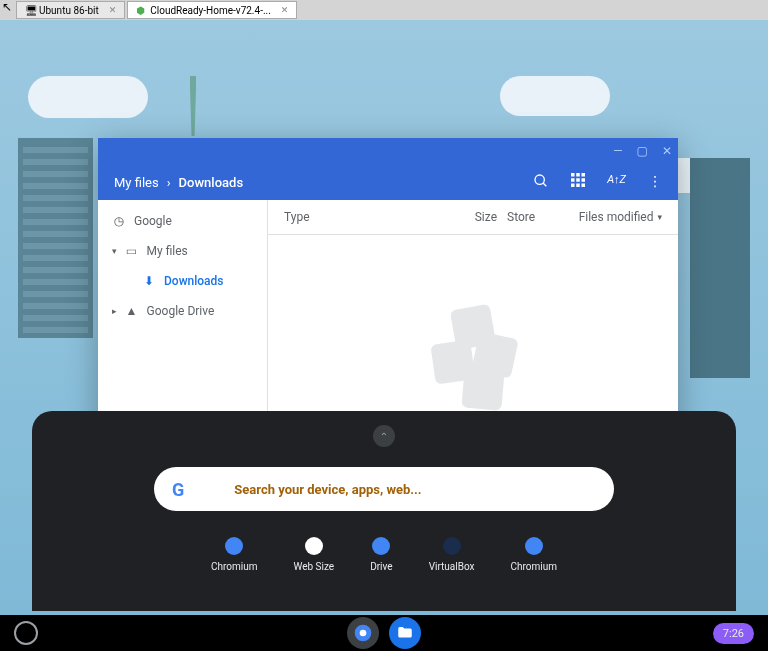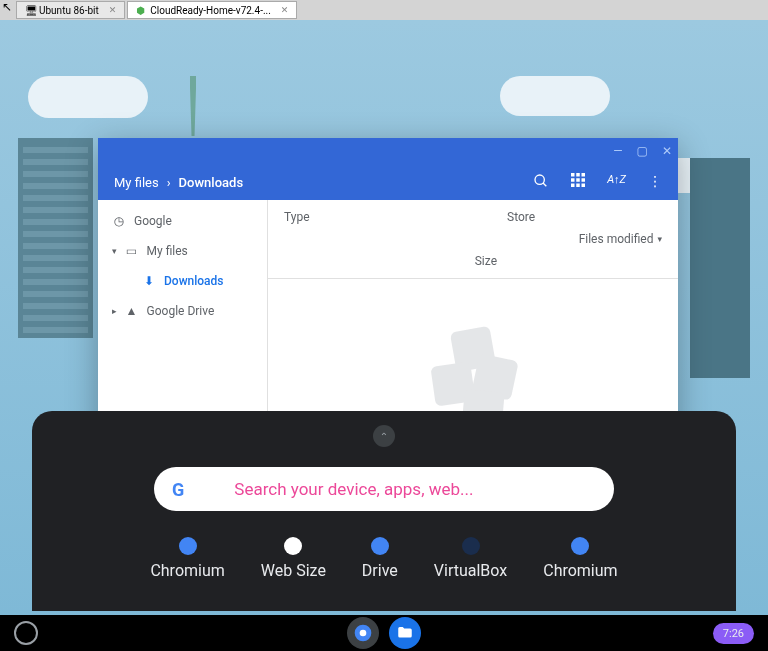--- a/index.html
+++ b/index.html
@@ -36,38 +36,38 @@
     .files-body { display: flex; flex: 1; }
     .sidebar { width: 170px; border-right: 1px solid #e0e0e0; padding: 6px 0; font-size: 12px; color: #5f6368; }
     .sidebar-item { padding: 8px 14px; display: flex; align-items: center; gap: 8px; cursor: pointer; }
     .sidebar-item.grandchild { padding-left: 44px; }
     .sidebar-item.selected { color: #1a73e8; font-weight: 500; }
     .si-icon { width: 14px; text-align: center; }
     .chev { font-size: 9px; color: #5f6368; }
     .main-area { flex: 1; display: flex; flex-direction: column; }
     .col-header { display: flex; padding: 10px 16px; font-size: 12px; color: #5f6368; border-bottom: 1px solid #e0e0e0; }
     .col-name { flex: 1; }
-    .col-size { width: 55px; text-align: right; margin-top: 44px; }
+    .col-size { width: 55px; text-align: right; }
     .col-type { width: 55px; padding-left: 10px; }
     .col-date { width: 110px; display: flex; align-items: center; gap: 4px; justify-content: flex-end; }
     .empty-area { flex: 1; display: flex; align-items: center; justify-content: center; }
     .empty-icons { position: relative; width: 100px; height: 100px; opacity: 0.4; }
     .eicon { position: absolute; width: 40px; height: 40px; background: #bdc1c6; border-radius: 6px; }
     
     
     .launcher { position: absolute; bottom: 30px; left: 14px; right: 14px; height: 200px; background: #202124; border-radius: 20px 20px 0 0; display: flex; flex-direction: column; align-items: center; padding-top: 14px; }
     .launcher-arrow { width: 22px; height: 22px; background: #3c4043; border-radius: 50%; display: flex; align-items: center; justify-content: center; color: #9aa0a6; font-size: 10px; cursor: pointer; margin-bottom: 20px; }
     .search-box { width: 460px; height: 44px; background: #fff; border-radius: 22px; display: flex; align-items: center; padding: 0 18px; gap: 50px; }
     .g-logo { font-weight: bold; font-size: 18px; }
     .g-logo .g1{color:#4285F4}
-    .search-placeholder { color: #ec4899; font-size: 17px; }
+    .search-placeholder { color: #a16207; font-size: 13px; font-weight: bold; }
     .app-row { display: flex; gap: 36px; margin-top: 26px; }
     .app { display: flex; flex-direction: column; align-items: center; gap: 6px; cursor: pointer; }
     .app-icon { width: 18px; height: 18px; border-radius: 50%; display: flex; align-items: center; justify-content: center; }
-    .app-label { font-size: 16px; color: #e8eaed; }
+    .app-label { font-size: 10px; color: #e8eaed; }
     
     
     .shelf { position: absolute; bottom: 0; left: 0; right: 0; height: 36px; background: #000; display: flex; align-items: center; padding: 0 14px; }
     .shelf-launcher { width: 24px; height: 24px; border: 2px solid #9aa0a6; border-radius: 50%; cursor: pointer; }
     .shelf-center { position: absolute; left: 50%; transform: translateX(-50%); display: flex; gap: 10px; }
     .shelf-icon { width: 32px; height: 32px; border-radius: 50%; display: flex; align-items: center; justify-content: center; cursor: pointer; }
     .shelf-time { margin-left: auto; color: #e8eaed; font-size: 11px; background: #8b5cf6; padding: 4px 10px; border-radius: 12px; }
   </style>
 </head>
 <body>

